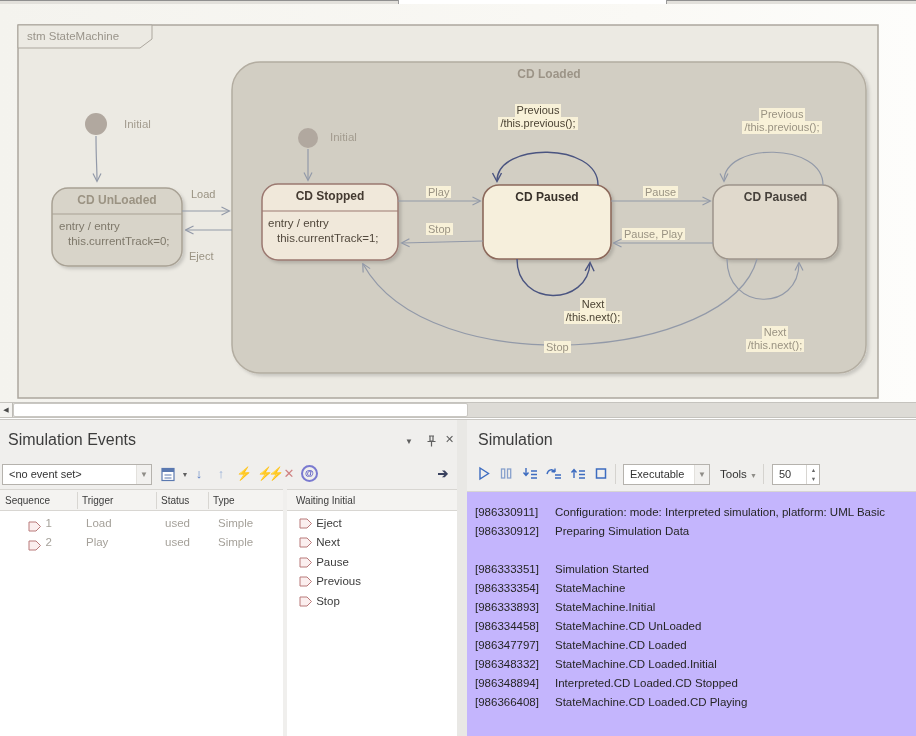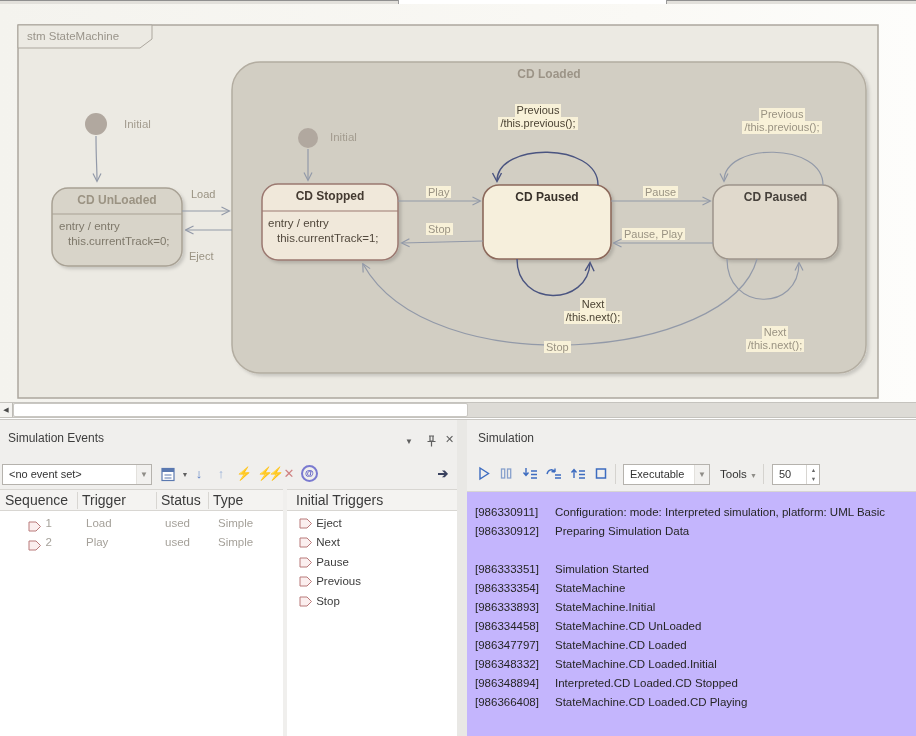--- a/index.html
+++ b/index.html
@@ -22,30 +22,30 @@
   .state-body{position:absolute;font-size:11.5px;line-height:15px;white-space:nowrap}
   .init-label{position:absolute;font-size:11.5px;color:#a39c8f}
 
   
   #hscroll{left:0;top:402px;width:916px;height:16px;background:#dddbd6;border-top:1px solid #c5c3be;border-bottom:1px solid #c5c3be}
   #hscroll .btn{position:absolute;left:0;top:0;width:13px;height:14px;background:#f4f3f0;color:#4a4a4a;font-size:7px;line-height:14px;text-align:center;border-right:1px solid #bdbbb6}
   #hscroll .thumb{position:absolute;left:13px;top:0;width:455px;height:14px;background:#ffffff;border:1px solid #c9c7c2;border-radius:2px}
 
   
   #bottom{left:0;top:419px;width:916px;height:317px;background:#f0efed;border-top:1px solid #c9c7c3}
-  .panel-title{font-size:12px;color:#3d3d3d;white-space:nowrap}
+  .panel-title{font-size:16px;color:#3d3d3d;white-space:nowrap}
   .ticon{position:absolute;color:#5f5f5f;font-size:10px;cursor:default}
   .toolbar-glyph{position:absolute;font-size:13px;line-height:18px;text-align:center;width:18px;cursor:default}
   .combo{position:absolute;background:#fff;border:1px solid #b5b2ad;font-size:11px;color:#333}
   .combo .val{position:absolute;left:6px;top:3px;white-space:nowrap}
   .combo .dd{position:absolute;right:0;top:0;bottom:0;width:15px;text-align:center;color:#8f8d88;font-size:8px;line-height:19px;border-left:1px solid #e3e1dd;background:#f2f1ef}
   .vsep{position:absolute;width:1px;background:#d5d3cf}
 
   
-  .th{font-size:14px;color:#3b3b3b;line-height:21px;white-space:nowrap}
+  .th{font-size:10px;color:#3b3b3b;line-height:21px;white-space:nowrap}
   .cell-dim{color:#a5a19a;font-size:11.5px}
   .flag{display:inline-block;vertical-align:middle}
   .wait-item{position:absolute;font-size:11.5px;color:#3b3b3b;white-space:nowrap}
 
   
   .logrow{position:absolute;left:0;width:448px;height:19px;font-size:11.5px;color:#262626;white-space:nowrap}
   .logrow .ts{position:absolute;left:8px}
   .logrow .msg{position:absolute;left:88px}
 </style>
 </head>
@@ -210,21 +210,21 @@
             </svg></span>
         <span class="cell-dim abs" style="left:40px;top:2px;width:12px;text-align:right">2</span>
         <span class="cell-dim abs" style="left:86px;top:2px">Play</span>
         <span class="cell-dim abs" style="left:165px;top:2px">used</span>
         <span class="cell-dim abs" style="left:218px;top:2px">Simple</span>
       </div>
     </div>
 
     <div class="abs" style="left:287px;top:69px;width:170px;height:248px;background:#fff;border-top:1px solid #d8d6d2">
       <div class="abs" style="left:0;top:0;width:170px;height:21px;background:#f4f3f1;border-bottom:1px solid #d8d6d2">
-        <span class="th abs" style="left:9px">Initial Triggers</span>
+        <span class="th abs" style="left:9px">Waiting Initial</span>
       </div>
       <div class="wait-item" style="left:12px;top:27px"><svg class="flag" width="14" height="11" viewBox="0 0 14 11">
             <polygon points="1,1 8,1 12.5,5.5 8,10 1,10" fill="#fbefef" stroke="#b97a7a" stroke-width="1"></polygon>
           </svg> <span>Eject</span></div>
       <div class="wait-item" style="left:12px;top:46px"><svg class="flag" width="14" height="11" viewBox="0 0 14 11">
             <polygon points="1,1 8,1 12.5,5.5 8,10 1,10" fill="#fbefef" stroke="#b97a7a" stroke-width="1"></polygon>
           </svg> <span>Next</span></div>
       <div class="wait-item" style="left:12px;top:66px"><svg class="flag" width="14" height="11" viewBox="0 0 14 11">
             <polygon points="1,1 8,1 12.5,5.5 8,10 1,10" fill="#fbefef" stroke="#b97a7a" stroke-width="1"></polygon>
           </svg> <span>Pause</span></div>

